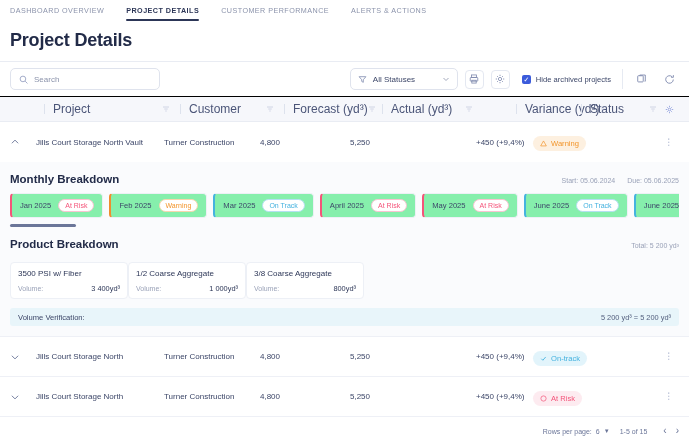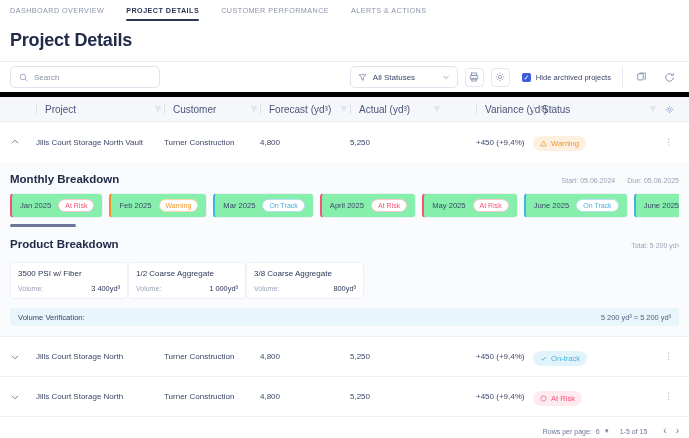--- a/index.html
+++ b/index.html
@@ -32,21 +32,21 @@
 
   
   .page-title {
     font-size: 18px; font-weight: bold; color: #222b48;
     padding: 6px 10px 10px 10px; letter-spacing: -.2px;
   }
 
   
   .toolbar {
     display: flex; align-items: center;
-    height: 36px; border-top: 1px solid #e9ecf3; border-bottom: 5px solid #000000;
+    height: 36px; border-top: 1px solid #e9ecf3; border-bottom: 1px solid #000000;
     padding: 0 10px;
   }
   .search-box {
     display: flex; align-items: center; gap: 6px;
     width: 150px; height: 22px;
     border: 1px solid #dfe3ed; border-radius: 5px;
     padding: 0 8px; background: #fff;
   }
   .search-box .ph { font-size: 8px; color: #8b93ab; }
   .toolbar-spacer { flex: 1; }
@@ -89,21 +89,21 @@
   .tr.no-border { border-bottom: none; }
   .c-exp    { width: 26px; flex: none; display:flex; align-items:center; justify-content:flex-start;}
   .c-proj   { width: 128px; flex: none; }
   .c-cust   { width: 96px; flex: none; }
   .c-fore   { width: 90px; flex: none; }
   .c-act    { width: 93px; flex: none; }
   .c-var    { width: 90px; flex: none; padding-left: 33px; }
   .c-stat   { flex: 1; justify-content: flex-end; }
   .c-kebab  { width: 20px; flex: none; display:flex; align-items:center; justify-content:center;}
 
-  .th-cell { display: flex; align-items: center; font-size: 10px; color: #4b5578; }
+  .th-cell { display: flex; align-items: center; font-size: 12px; color: #4b5578; margin-left: 8px; }
   .th-cell .vsep {
     width: 1px; height: 10px; background: #dde2ed; margin-right: 8px; flex: none;
   }
   .th-cell .txt { flex: 1; white-space: nowrap; }
   .filter-ic { margin-right: 2px; opacity: .55; cursor: pointer; }
 
   .td { font-size: 8px; color: #3c4668; white-space: nowrap; overflow: hidden; }
   .chevron { color: #6b7699; font-size: 9px; line-height: 1; cursor: pointer; }
   .kebab { color: #9aa4c4; font-size: 9px; line-height: 1; letter-spacing: .5px; cursor: pointer; }
 

